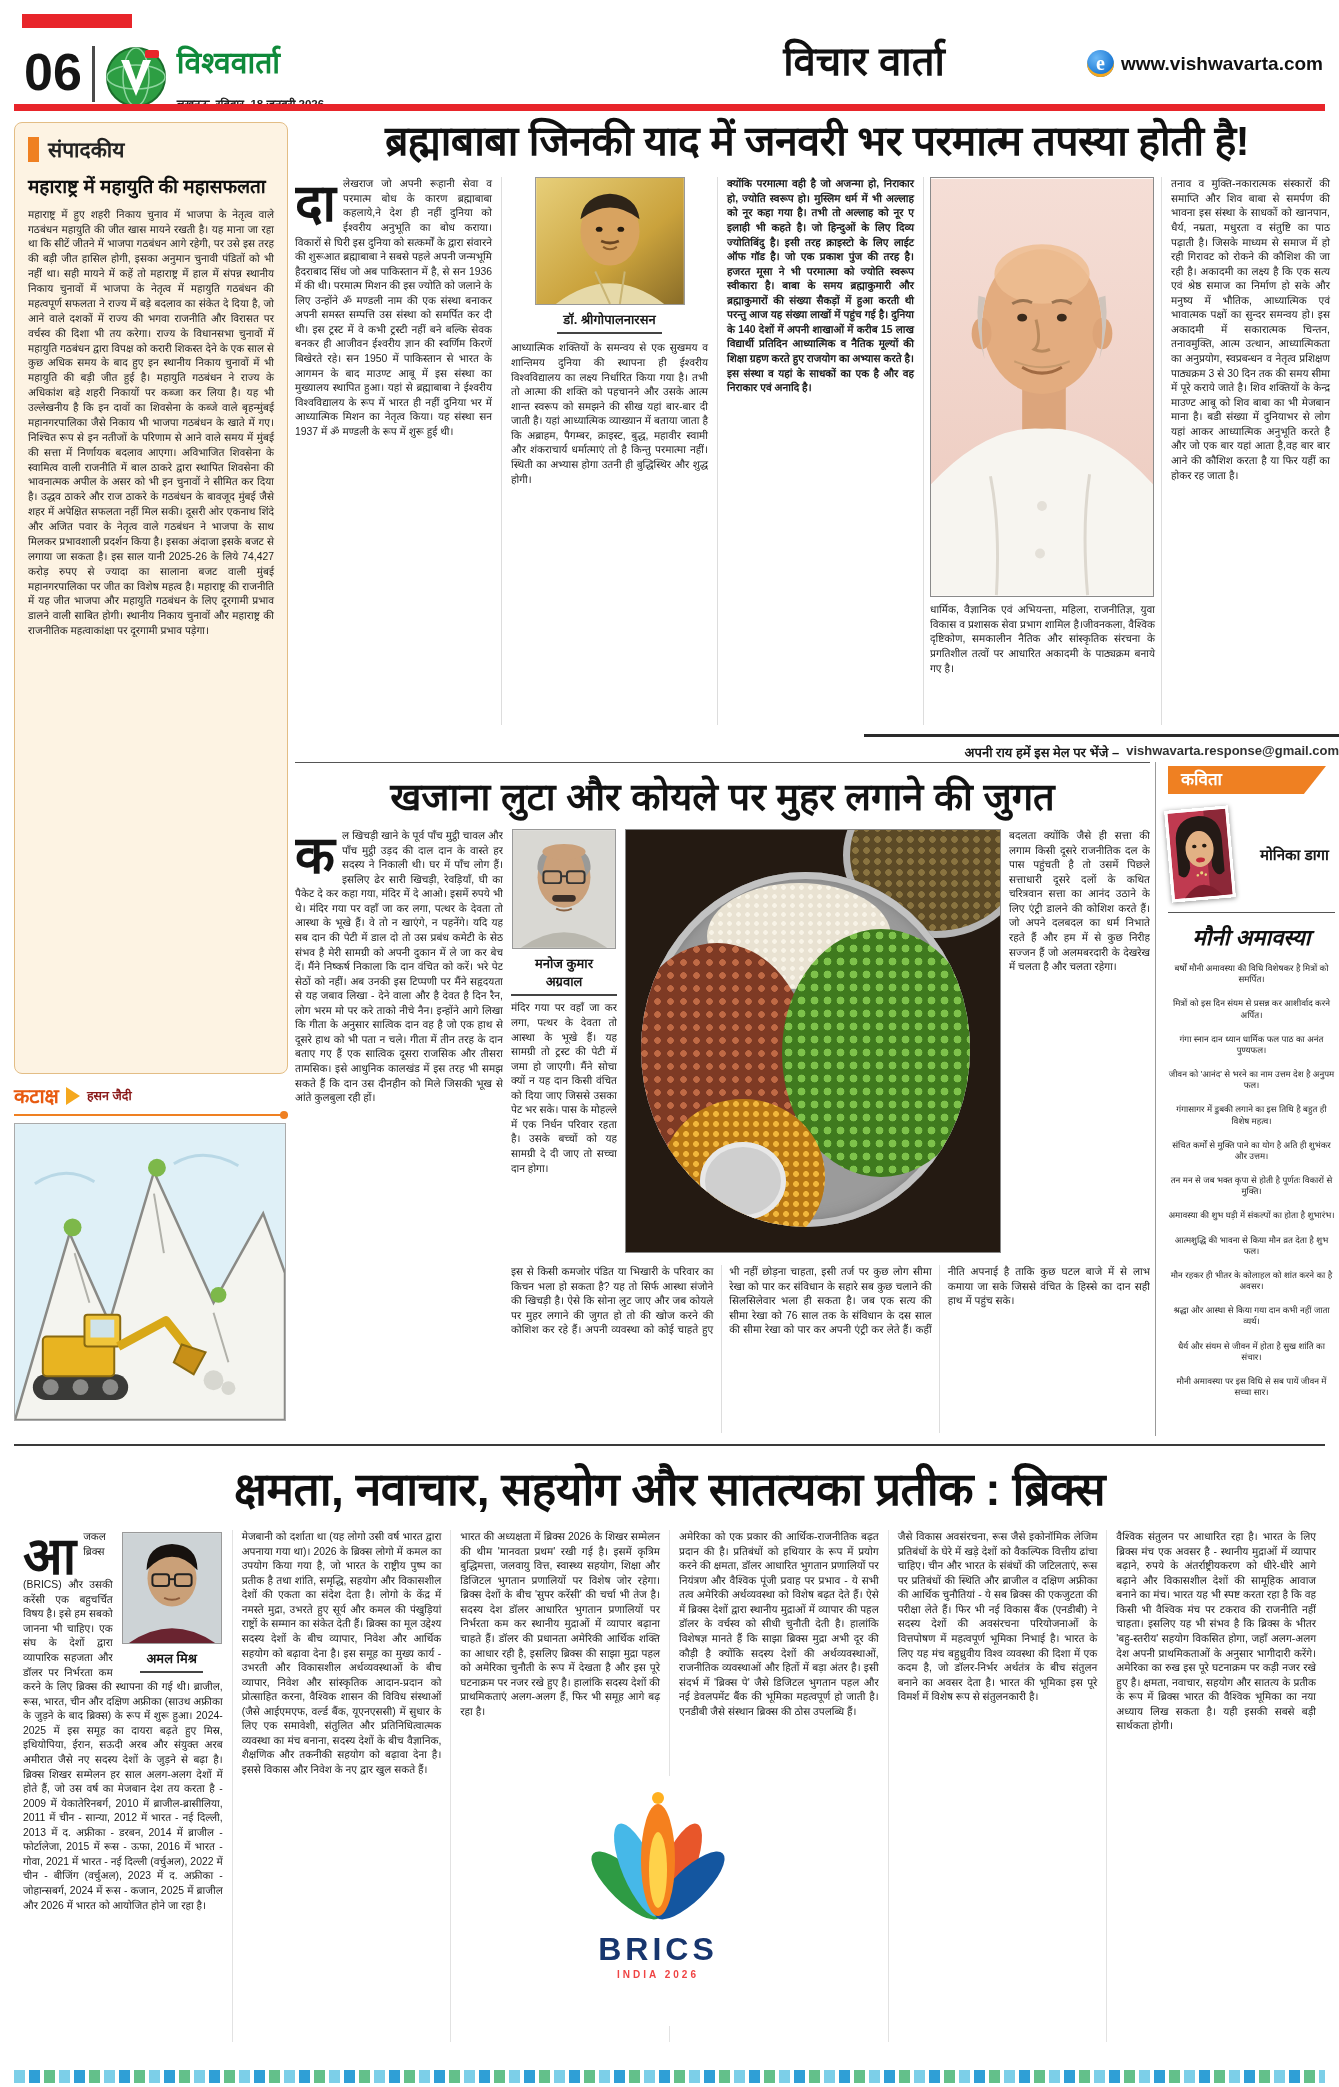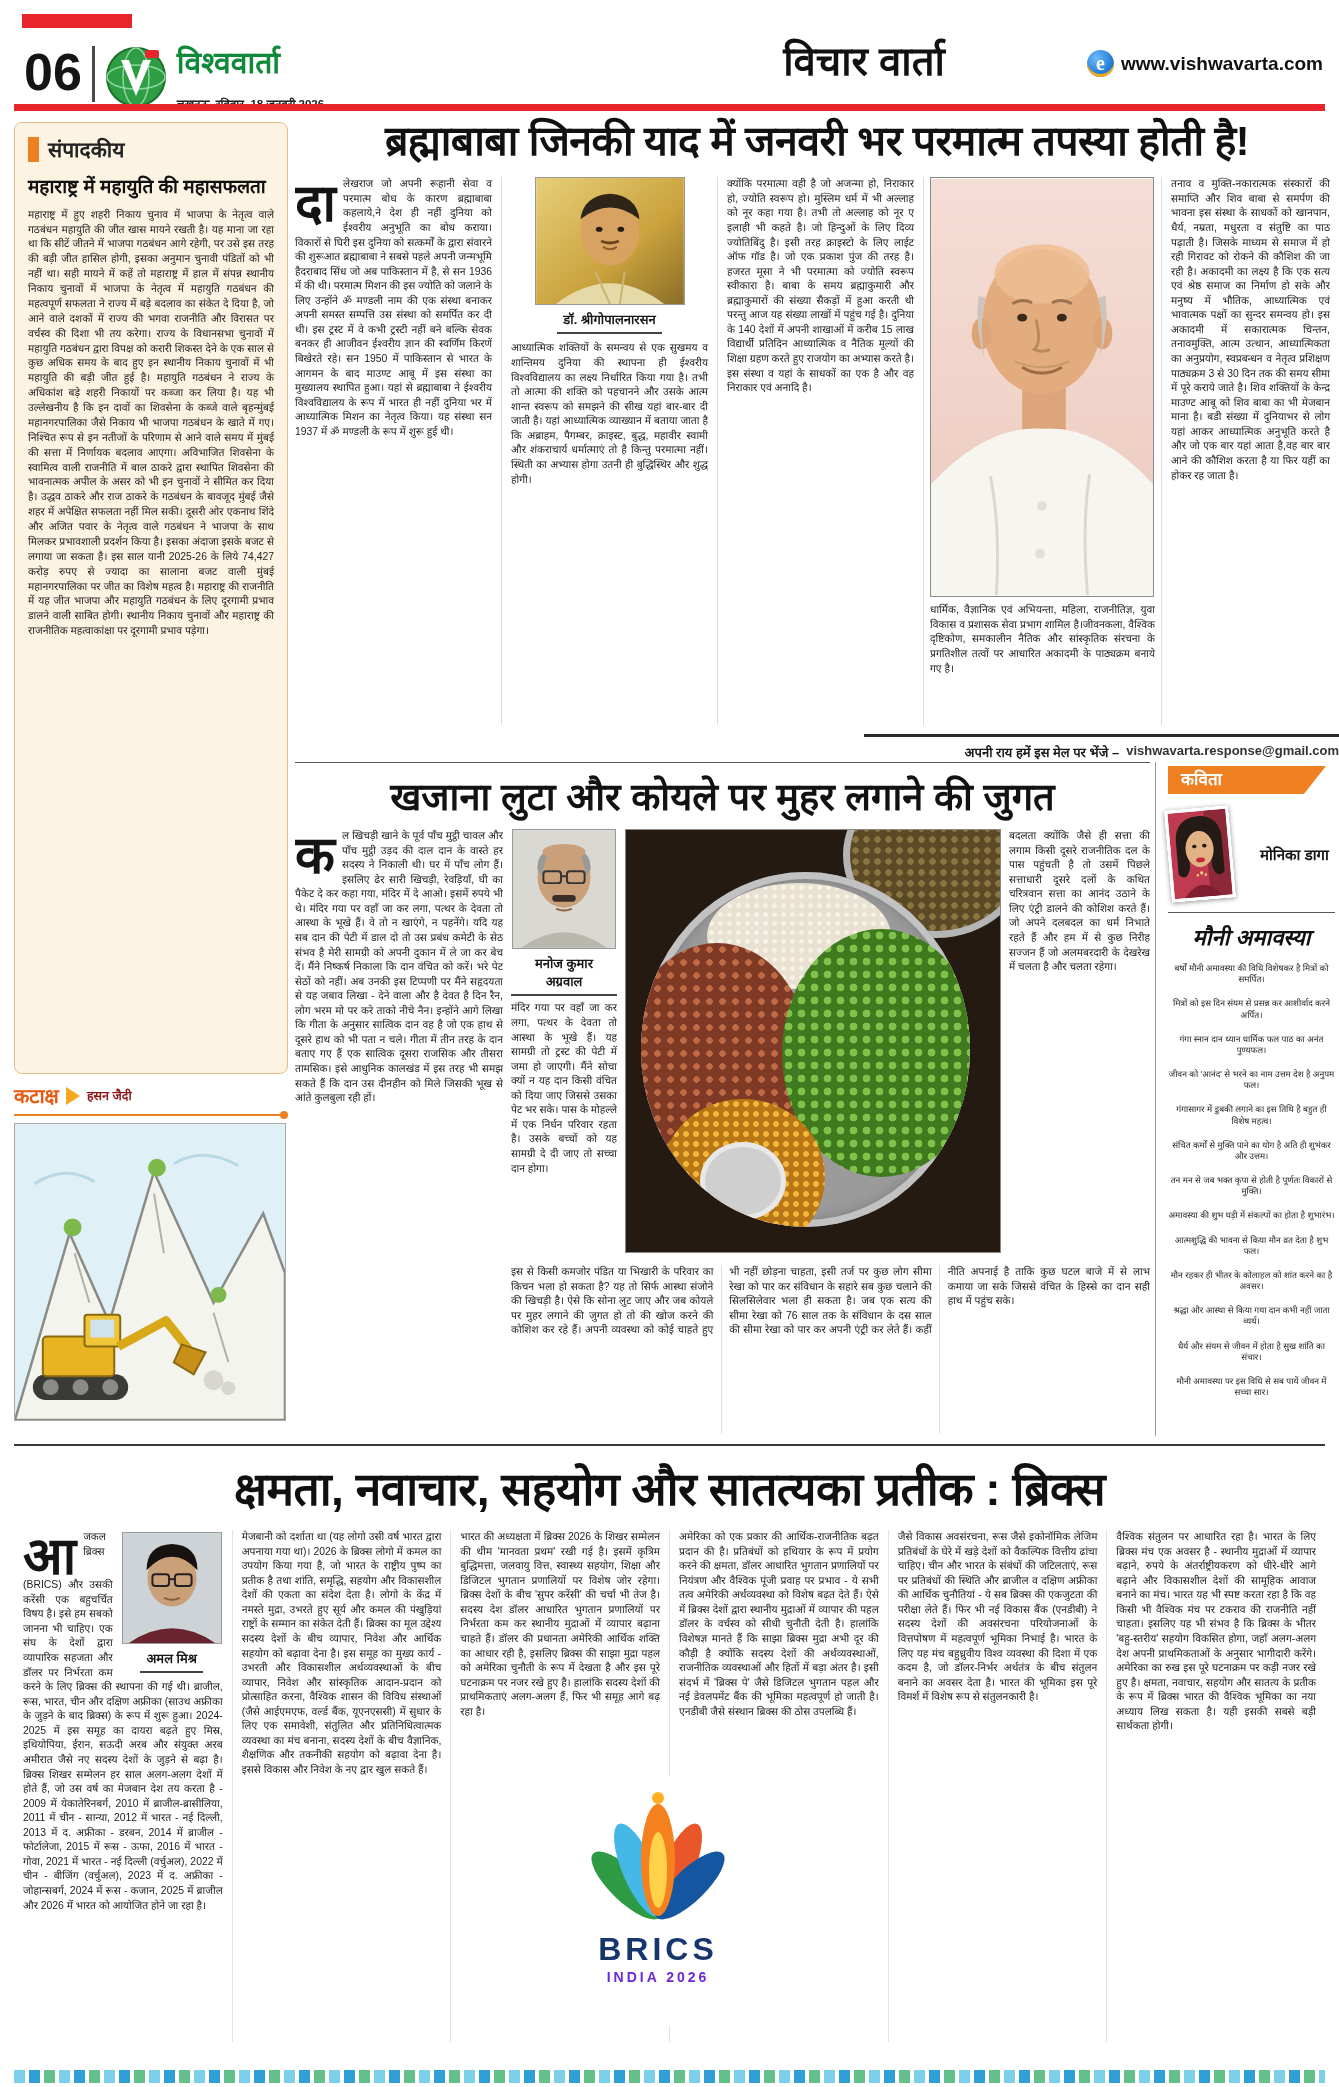--- a/index.html
+++ b/index.html
@@ -39,21 +39,21 @@
   .cartoon-frame { border:1px solid #aaa; }
 
   
   .article1 { position:absolute; left:295px; top:116px; width:1044px; height:644px; }
   .a1-headline { font-size:41px; font-weight:800; text-align:center; color:#111; line-height:1.25; letter-spacing:-0.5px; }
   .a1-body { display:flex; margin-top:10px; height:548px; overflow:hidden; }
   .col { padding:0 9px; font-size:10.4px; line-height:1.4; text-align:justify; color:#1c1c1c; overflow:hidden; }
   .col + .col { border-left:1px solid #ddd; }
   .a1-c1 { width:206px; padding-left:0; }
   .a1-c2 { width:216px; }
-  .a1-c3 { width:206px; }
+  .a1-c3 { width:206px;font-weight:bold; }
   .a1-photo-col { width:238px; padding:0 6px; border-left:1px solid #ddd; overflow:hidden; }
   .a1-c4 { width:178px; border-left:1px solid #ddd; }
   .drop-cap { float:left; font-size:52px; font-weight:800; line-height:0.85; padding:4px 7px 0 0; color:#141414; }
   .author-card { text-align:center; margin-bottom:7px; }
   .author-card svg, .author-card .ph { display:block; margin:0 auto; border:1px solid #999; }
   .author-name { display:inline-block; font-size:13px; font-weight:800; color:#181818; border-bottom:2px solid #444; padding:4px 6px 3px; margin-top:2px; }
   .bigphoto { border:1px solid #8a8a8a; display:block; }
   .photo-col-text { margin-top:6px; font-size:10.4px; line-height:1.4; text-align:justify; }
   .feedback { width:475px; margin-left:auto; margin-top:9px; border-top:3px solid #2a2a2a; padding-top:6px; font-size:13px; font-weight:700; color:#1a1a1a; display:flex; gap:7px; justify-content:flex-end; }
   .feedback .email { color:#333; }
@@ -92,21 +92,21 @@
 
   
   .article3 { position:absolute; left:14px; top:1444px; width:1311px; height:616px; border-top:2px solid #3a3a3a; padding-top:10px; }
   .a3-headline { font-size:46px; font-weight:800; text-align:center; color:#101010; letter-spacing:-0.5px; }
   .a3-body { position:relative; display:flex; margin-top:12px; height:512px; overflow:hidden; }
   .a3-col { flex:1; padding:0 9px; font-size:10.4px; line-height:1.4; text-align:justify; overflow:hidden; }
   .a3-col + .a3-col { border-left:1px solid #e2e2e2; }
   .a3-author { float:right; width:102px; margin:2px 0 4px 8px; text-align:center; }
   .brics-logo { position:absolute; left:528px; top:252px; width:232px; height:238px; background:#fff; display:flex; flex-direction:column; align-items:center; padding-top:6px; box-shadow:0 0 0 6px #fff; }
   .brics-word { font-size:32px; font-weight:800; color:#18366e; letter-spacing:4px; line-height:1.1; }
-  .brics-sub { font-size:14px; font-weight:800; color:#6d28d9; letter-spacing:3px; margin-top:2px; }
+  .brics-sub { font-size:10px; font-weight:800; color:#ef4444; letter-spacing:3px; margin-top:2px; }
 
   .bottom-strip { position:absolute; left:14px; top:2070px; width:1311px; height:13px;
     background:repeating-linear-gradient(90deg,#7ccfe8 0 11px,#fff 11px 15px,#2f9fd6 15px 26px,#fff 26px 30px,#63c08a 30px 41px,#fff 41px 45px); }
 </style>
 </head>
 <body>
 
 <div class="page">
 
   <header class="masthead">

